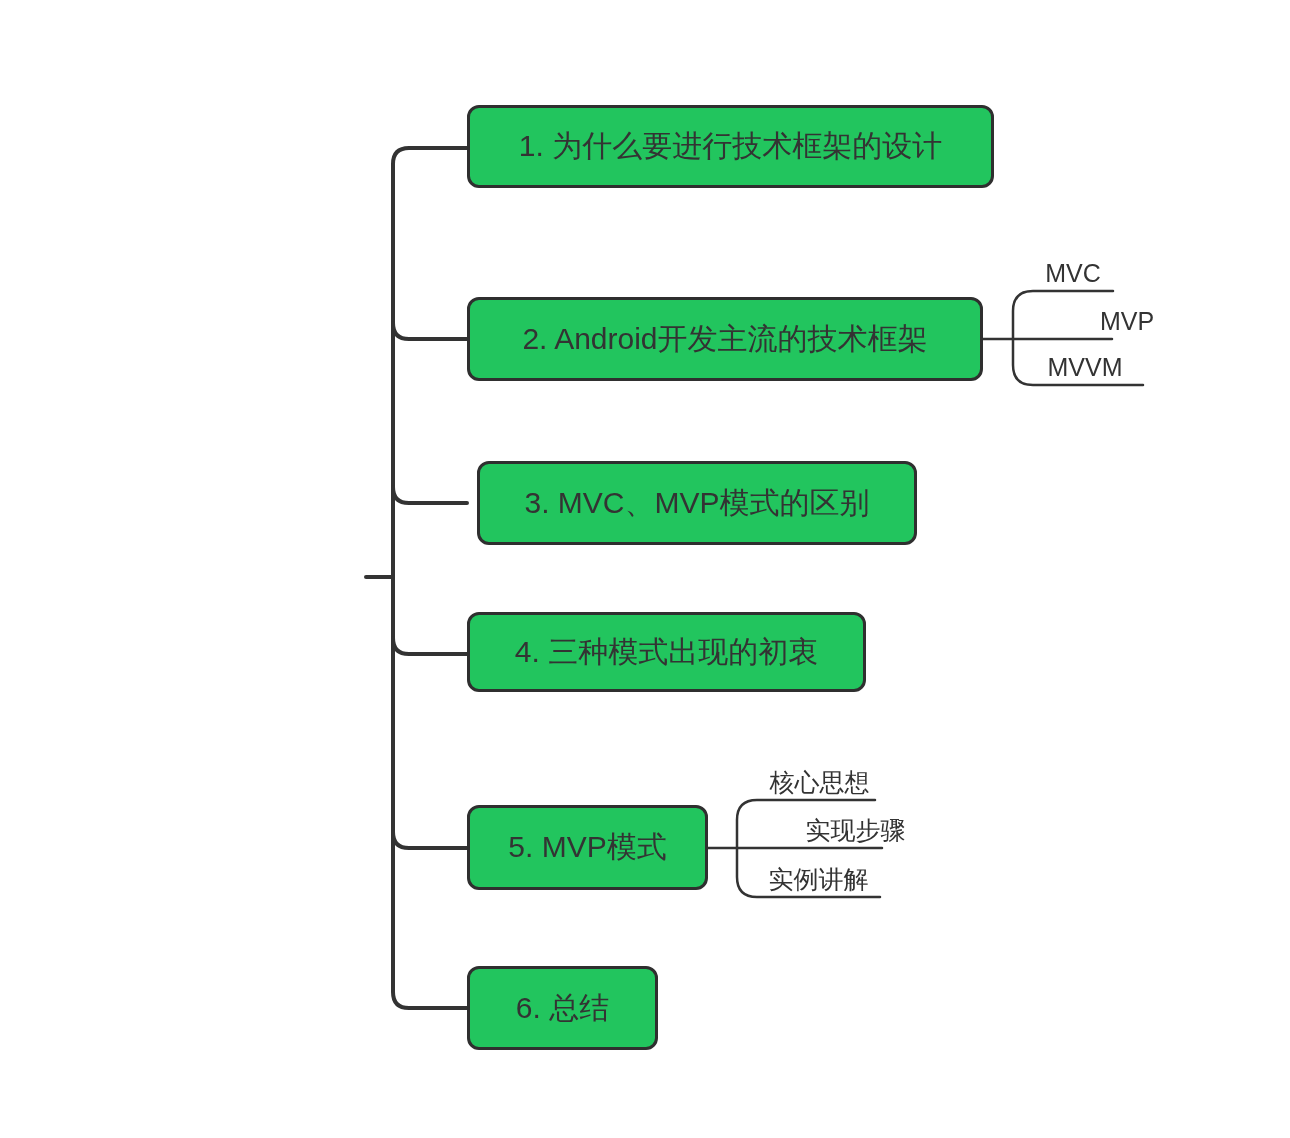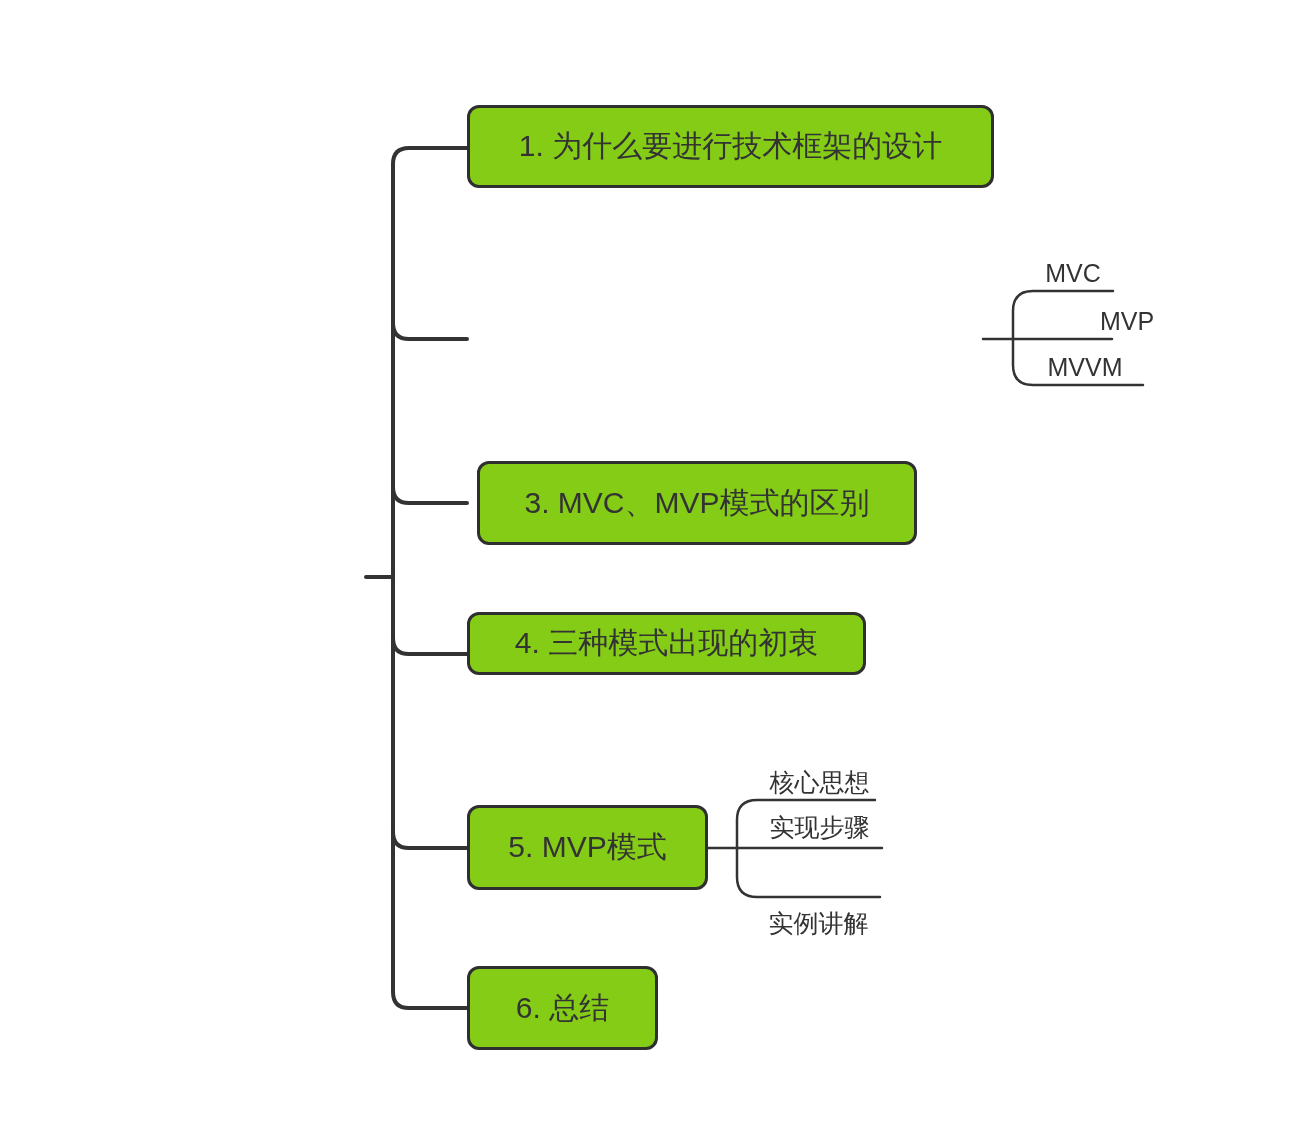--- a/index.html
+++ b/index.html
@@ -19,57 +19,57 @@
   .canvas{
     position:relative;width:1290px;height:1138px;
     background:var(--canvas-background);
   }
   .canvas > svg{position:absolute;left:0;top:0;}
   .node{
     position:absolute;
     display:flex;align-items:center;justify-content:center;
     text-align:center;
     color:var(--node-text);
-    background:#84cc16;
+    background:#22c55e;
     border:3px solid var(--node-border);
     border-radius:12px;
     font-size:30px;
     line-height:1.15;
     white-space:nowrap;
     cursor:default;
   }
   .root-node{
     left:140px;top:513px;width:228px;height:132px;
     background:var(--root-background);
     border:none;border-radius:10px;
     color:var(--root-text);
     font-size:50px;
     letter-spacing:6px;
     text-indent:6px;
   }
   .b1{left:467px;top:105px;width:527px;height:83px;}
   .b2{left:467px;top:297px;width:516px;height:84px;}
   .b3{left:477px;top:461px;width:440px;height:84px;}
-  .b4{left:467px;top:612px;width:399px;height:63px;}
+  .b4{left:467px;top:612px;width:399px;height:80px;}
   .b5{left:467px;top:805px;width:241px;height:85px;}
   .b6{left:467px;top:966px;width:191px;height:84px;}
   .sub-label{
     position:absolute;
     height:30px;line-height:30px;
     display:flex;align-items:center;justify-content:center;
     font-size:25px;color:var(--node-text);
     white-space:nowrap;
     cursor:default;
   }
   .s-mvc  {left:1023px;top:258px;width:100px;}
   .s-mvp  {left:1077px;top:306px;width:100px;}
   .s-mvvm {left:1023px;top:352px;width:124px;}
   .s-core {left:757px;top:767px;width:125px;}
-  .s-step {left:757px;top:815px;width:125px;font-family:Liberation Mono, monospace;}
-  .s-ex   {left:757px;top:864px;width:123px;margin-top:44px;}
+  .s-step {left:793px;top:815px;width:125px;}
+  .s-ex   {left:757px;top:864px;width:123px;}
 </style>
 </head>
 <body>
 
 <div class="canvas">
 
   <svg width="1290" height="1138" viewBox="0 0 1290 1138">
     <g fill="none" stroke="#333333" stroke-width="4" stroke-linecap="round">
       <path d="M 467 148 L 409 148 Q 393 148 393 164 L 393 992 Q 393 1008 409 1008 L 467 1008"></path>
       <path d="M 366 577 L 393 577"></path>
@@ -83,20 +83,21 @@
       <path d="M 1113 291 L 1033 291 Q 1013 291 1013 311 L 1013 365 Q 1013 385 1033 385 L 1143 385"></path>
     </g>
     <g fill="none" stroke="#333333" stroke-width="2.5" stroke-linecap="round">
       <path d="M 708 848 L 882 848"></path>
       <path d="M 875 800 L 757 800 Q 737 800 737 820 L 737 877 Q 737 897 757 897 L 880 897"></path>
     </g>
   </svg>
 
 
   <div class="node b1">1. 为什么要进行技术框架的设计</div>
+  <div class="node b2">2. Android开发主流的技术框架</div>
   <div class="node b3">3. MVC、MVP模式的区别</div>
   <div class="node b4">4. 三种模式出现的初衷</div>
   <div class="node b5">5. MVP模式</div>
   <div class="node b6">6. 总结</div>
 
   <div class="sub-label s-mvc">MVC</div>
   <div class="sub-label s-mvp">MVP</div>
   <div class="sub-label s-mvvm">MVVM</div>
 
   <div class="sub-label s-core">核心思想</div>

